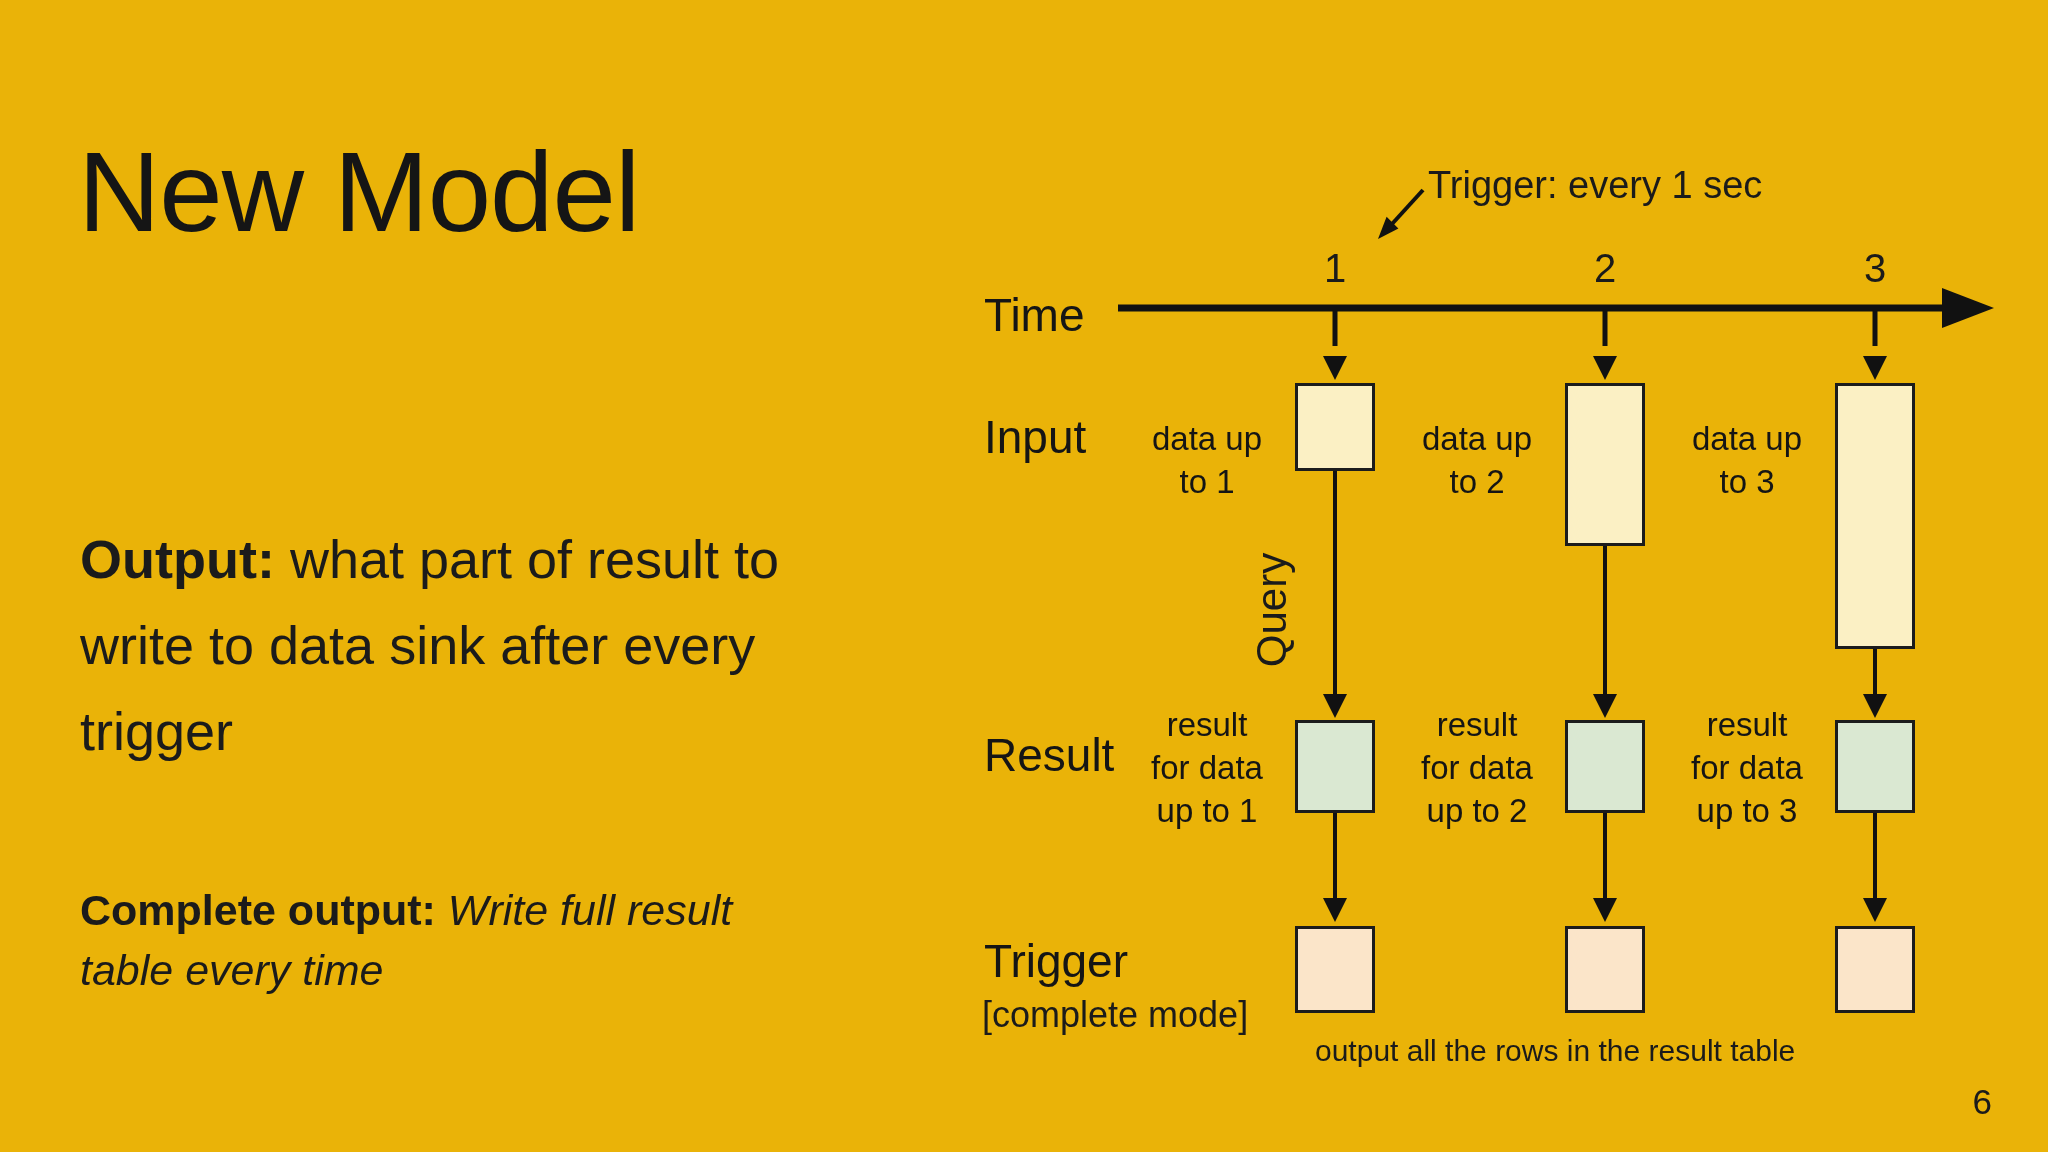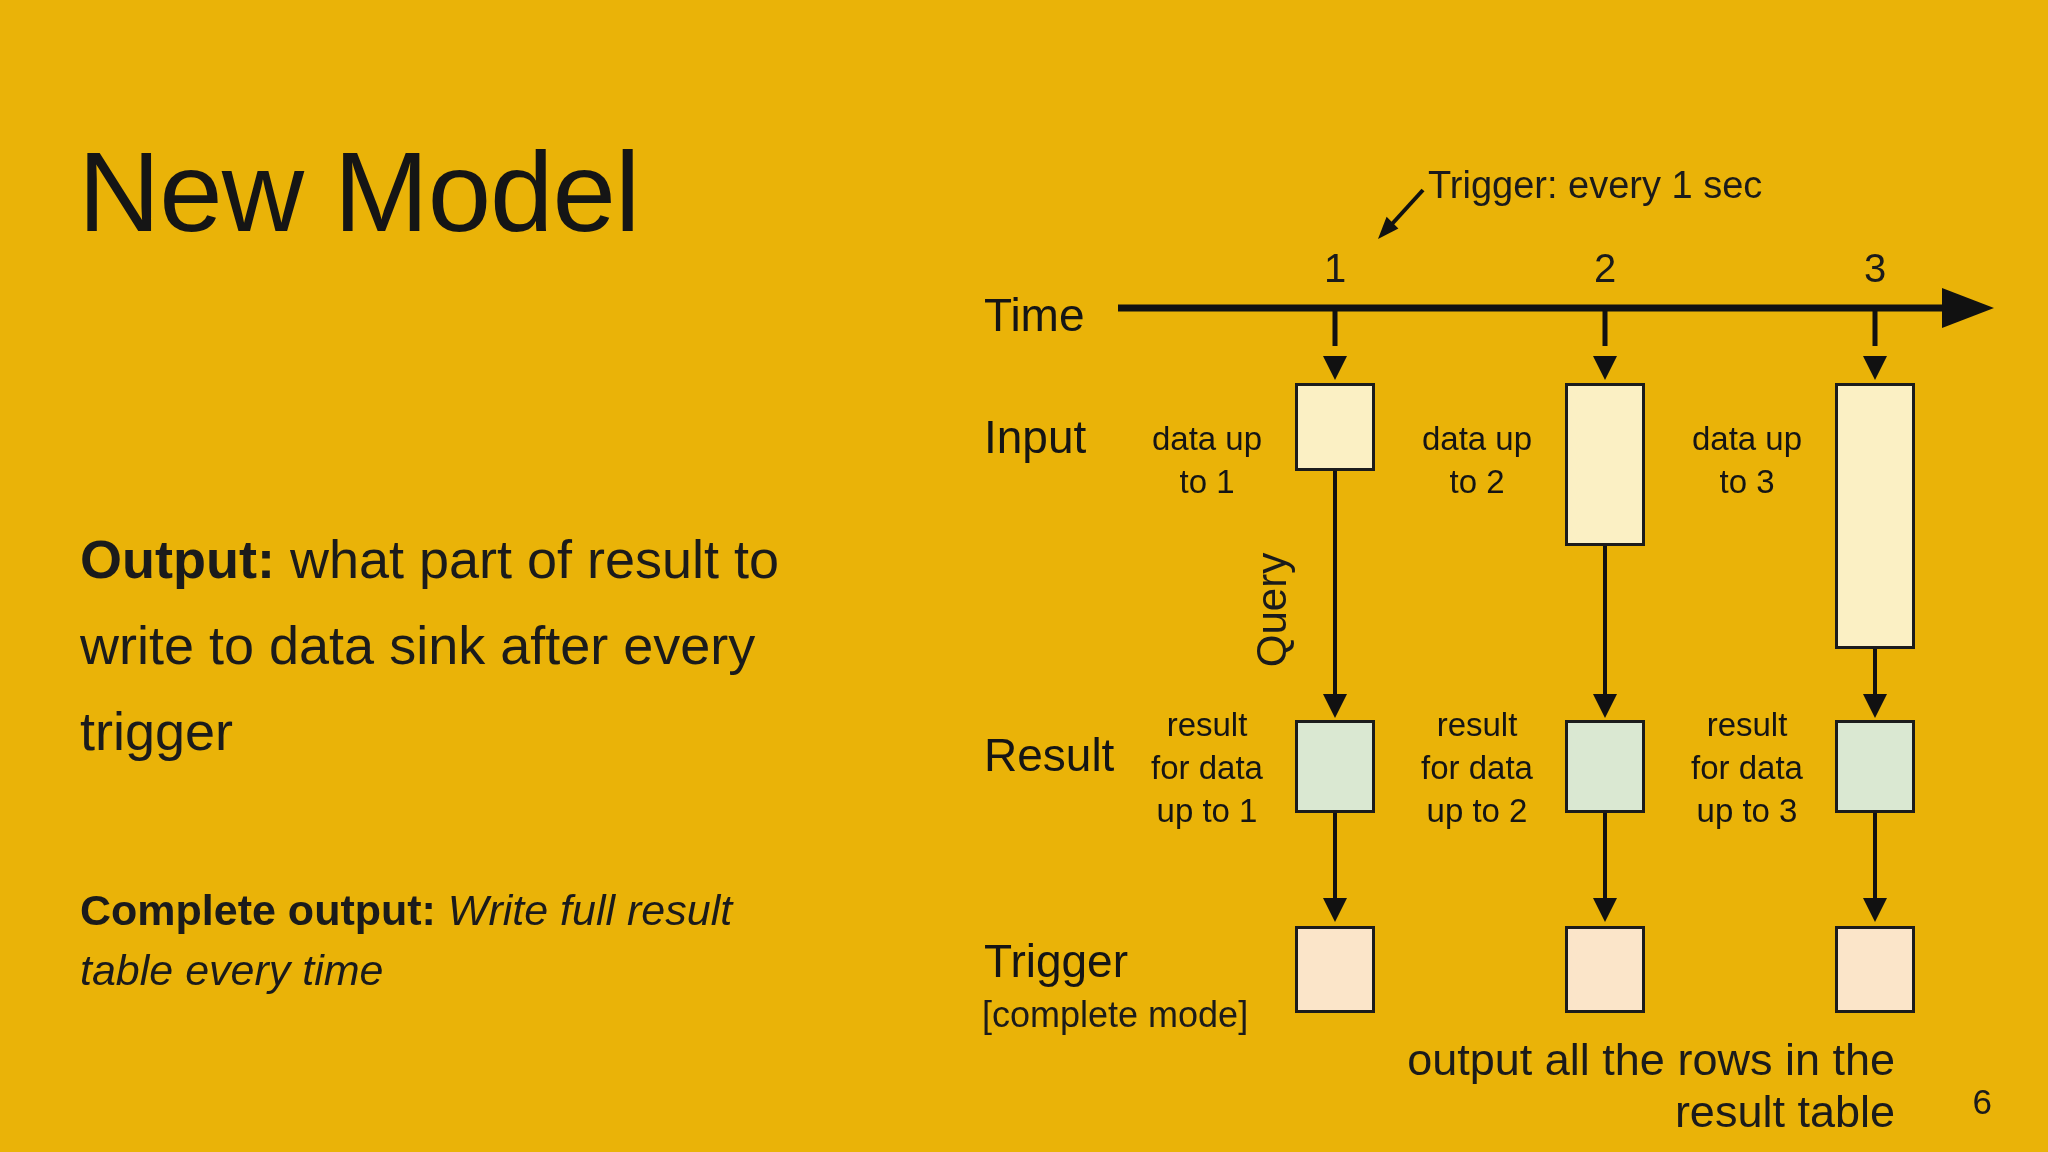--- a/index.html
+++ b/index.html
@@ -83,21 +83,21 @@
   .cr-3{left:1667px;}
 
   .query-label{
     left:1190px;top:588px;width:160px;height:44px;
     text-align:center;font-size:42px;
     transform:rotate(-90deg);
   }
 
   .footer-note{
     left:1315px;top:1034px;width:580px;
-    text-align:right;font-size:45px;
+    text-align:left;font-size:30px;
   }
 </style>
 </head>
 <body>
 
 <div class="slide">
 
   <h1 class="abs title">New Model</h1>
 
 

